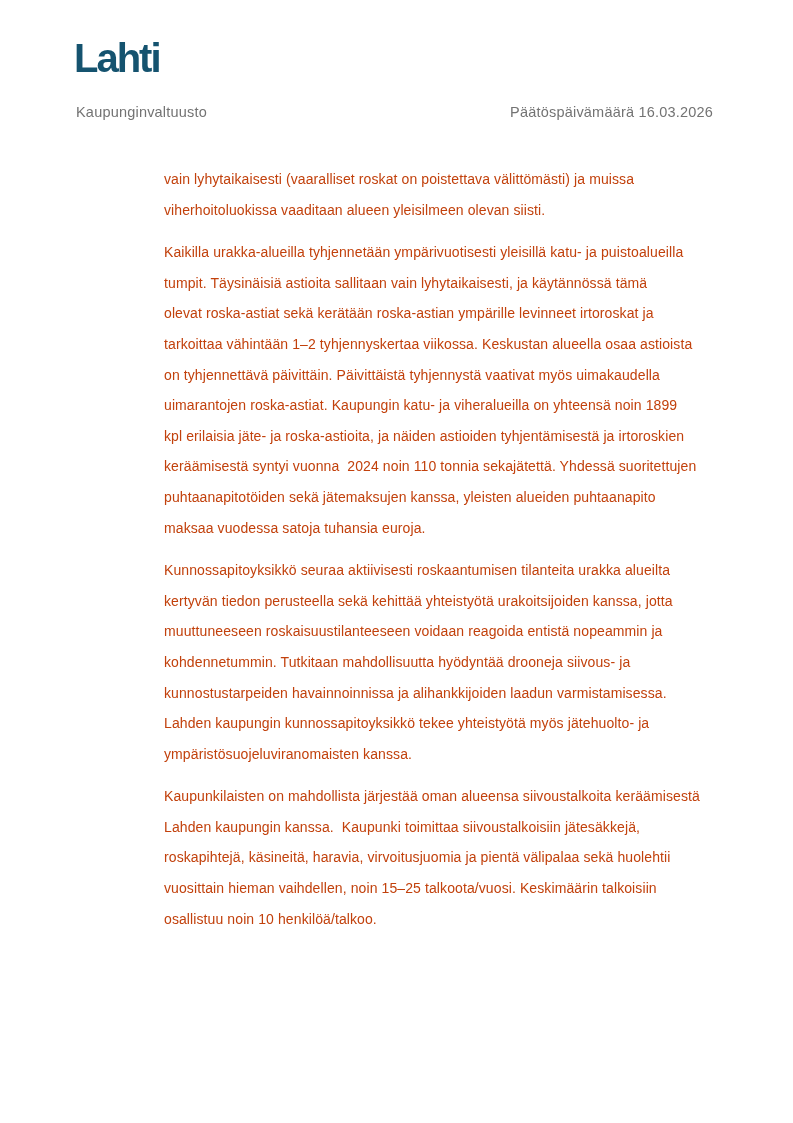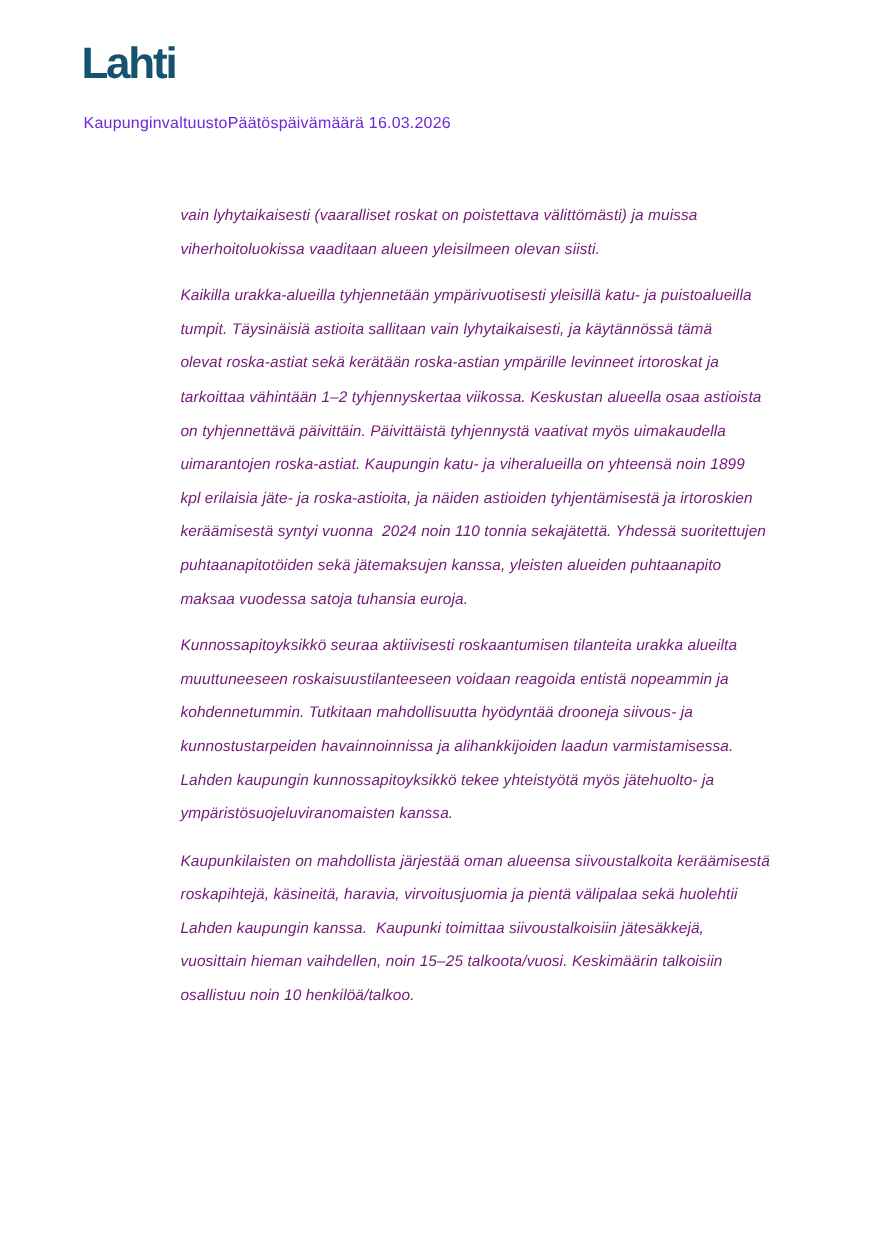--- a/index.html
+++ b/index.html
@@ -24,34 +24,33 @@
     font-size: 40px;
     letter-spacing: -2px;
     line-height: 1;
   }
   .header-row {
     position: absolute;
     left: 76px;
     top: 104px;
     width: 637px;
     display: flex;
-    justify-content: flex-start;
+    justify-content: space-between;
     font-size: 14.5px;
-    color: #6d28d9;
+    color: #737373;
     letter-spacing: 0.2px;
   }
   .doc-body {
     position: absolute;
     left: 164px;
-    top: 180px;
+    top: 164px;
     width: 578px;
     font-size: 14px;
-    color: #701a75;
+    color: #c2410c;
     letter-spacing: 0.1px;
-    font-style: italic;
   }
   .paragraph {
     margin: 0 0 12px 0;
   }
   .line {
     display: block;
     white-space: pre;
     height: 30.6px;
     line-height: 30.6px;
   }
@@ -80,28 +79,29 @@
         <div class="line">tarkoittaa vähintään 1–2 tyhjennyskertaa viikossa. Keskustan alueella osaa astioista</div>
         <div class="line">on tyhjennettävä päivittäin. Päivittäistä tyhjennystä vaativat myös uimakaudella</div>
         <div class="line">uimarantojen roska-astiat. Kaupungin katu- ja viheralueilla on yhteensä noin 1899</div>
         <div class="line">kpl erilaisia jäte- ja roska-astioita, ja näiden astioiden tyhjentämisestä ja irtoroskien</div>
         <div class="line">keräämisestä syntyi vuonna  2024 noin 110 tonnia sekajätettä. Yhdessä suoritettujen</div>
         <div class="line">puhtaanapitotöiden sekä jätemaksujen kanssa, yleisten alueiden puhtaanapito</div>
         <div class="line">maksaa vuodessa satoja tuhansia euroja.</div>
       </div>
       <div class="paragraph">
         <div class="line">Kunnossapitoyksikkö seuraa aktiivisesti roskaantumisen tilanteita urakka alueilta</div>
+        <div class="line">kertyvän tiedon perusteella sekä kehittää yhteistyötä urakoitsijoiden kanssa, jotta</div>
         <div class="line">muuttuneeseen roskaisuustilanteeseen voidaan reagoida entistä nopeammin ja</div>
         <div class="line">kohdennetummin. Tutkitaan mahdollisuutta hyödyntää drooneja siivous- ja</div>
         <div class="line">kunnostustarpeiden havainnoinnissa ja alihankkijoiden laadun varmistamisessa.</div>
         <div class="line">Lahden kaupungin kunnossapitoyksikkö tekee yhteistyötä myös jätehuolto- ja</div>
         <div class="line">ympäristösuojeluviranomaisten kanssa.</div>
       </div>
       <div class="paragraph">
         <div class="line">Kaupunkilaisten on mahdollista järjestää oman alueensa siivoustalkoita keräämisestä</div>
+        <div class="line">Lahden kaupungin kanssa.  Kaupunki toimittaa siivoustalkoisiin jätesäkkejä,</div>
         <div class="line">roskapihtejä, käsineitä, haravia, virvoitusjuomia ja pientä välipalaa sekä huolehtii</div>
-        <div class="line">Lahden kaupungin kanssa.  Kaupunki toimittaa siivoustalkoisiin jätesäkkejä,</div>
         <div class="line">vuosittain hieman vaihdellen, noin 15–25 talkoota/vuosi. Keskimäärin talkoisiin</div>
         <div class="line">osallistuu noin 10 henkilöä/talkoo.</div>
       </div>
     </div>
 
 </div>
 
 </body></html>

